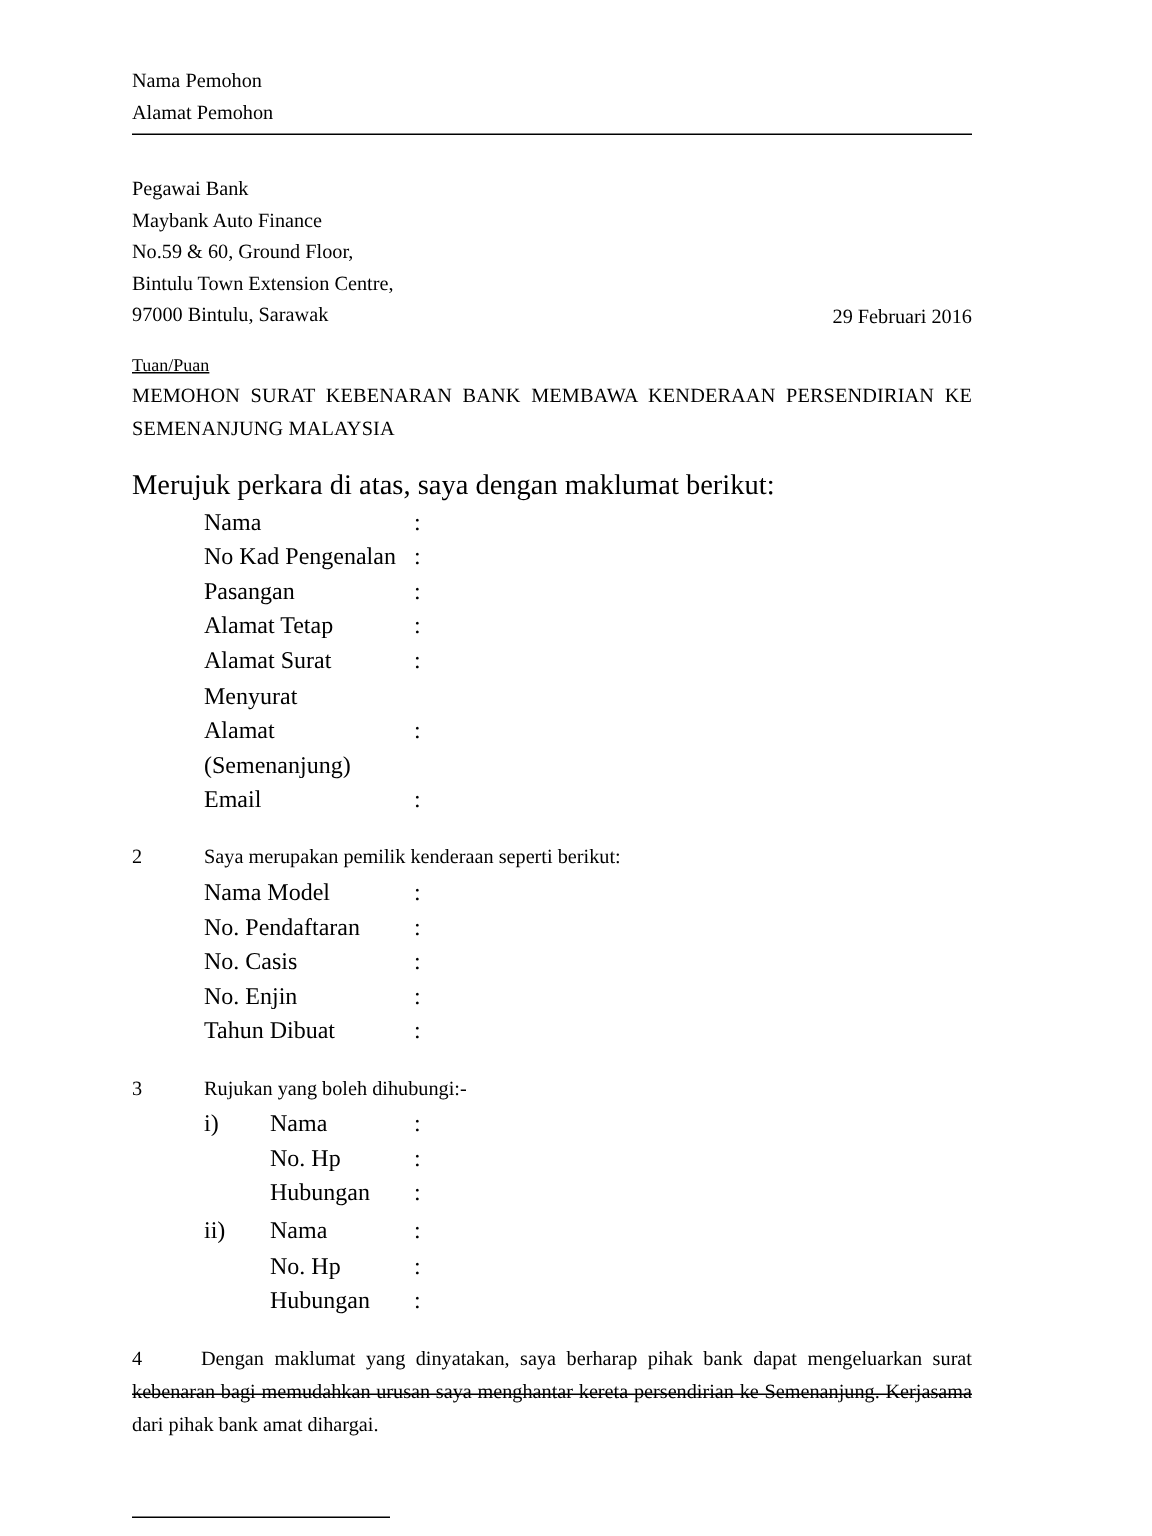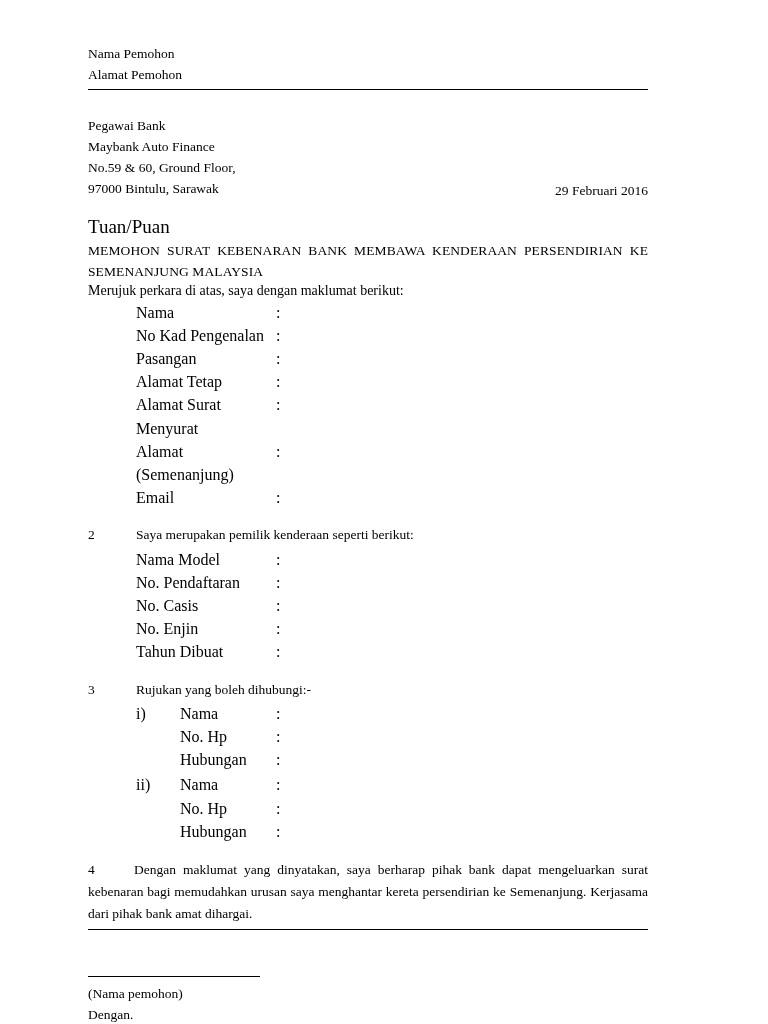--- a/index.html
+++ b/index.html
@@ -50,35 +50,36 @@
     font-size: 13.5px;
     line-height: 1.55;
   }
   .letter-date {
     font-size: 13.5px;
     white-space: nowrap;
     padding-bottom: 1px;
   }
 
   .salutation {
-    font-size: 19px;
+    font-size: 12px;
     margin-bottom: 2px;
+    text-decoration: underline;
   }
   .subject {
     font-size: 13.5px;
     font-weight: normal;
     text-align: justify;
     text-justify: inter-word;
     line-height: 1.6;
     letter-spacing: 0.1px;
   }
   .subject > span { display: inline; }
   .intro {
-    font-size: 14px;
-    margin-top: 0;
+    font-size: 19px;
+    margin-top: 16px;
   }
 
   .fields {
     margin-top: 2px;
   }
   .field-row {
     display: flex;
     font-size: 16px;
     line-height: 1.45;
   }
@@ -130,20 +131,21 @@
   </div>
   <hr class="rule">
 
   <div class="spacer-lg"></div>
 
   <div class="recipient-row">
     <div class="recipient">
       <div>Pegawai Bank</div>
       <div>Maybank Auto Finance</div>
       <div>No.59 &amp; 60, Ground Floor,</div>
+      <div>Bintulu Town Extension Centre,</div>
       <div>97000 Bintulu, Sarawak</div>
     </div>
     <div class="letter-date">29 Februari 2016</div>
   </div>
 
   <div class="spacer-md"></div>
 
   <div class="salutation">Tuan/Puan</div>
 
   <div class="subject">

